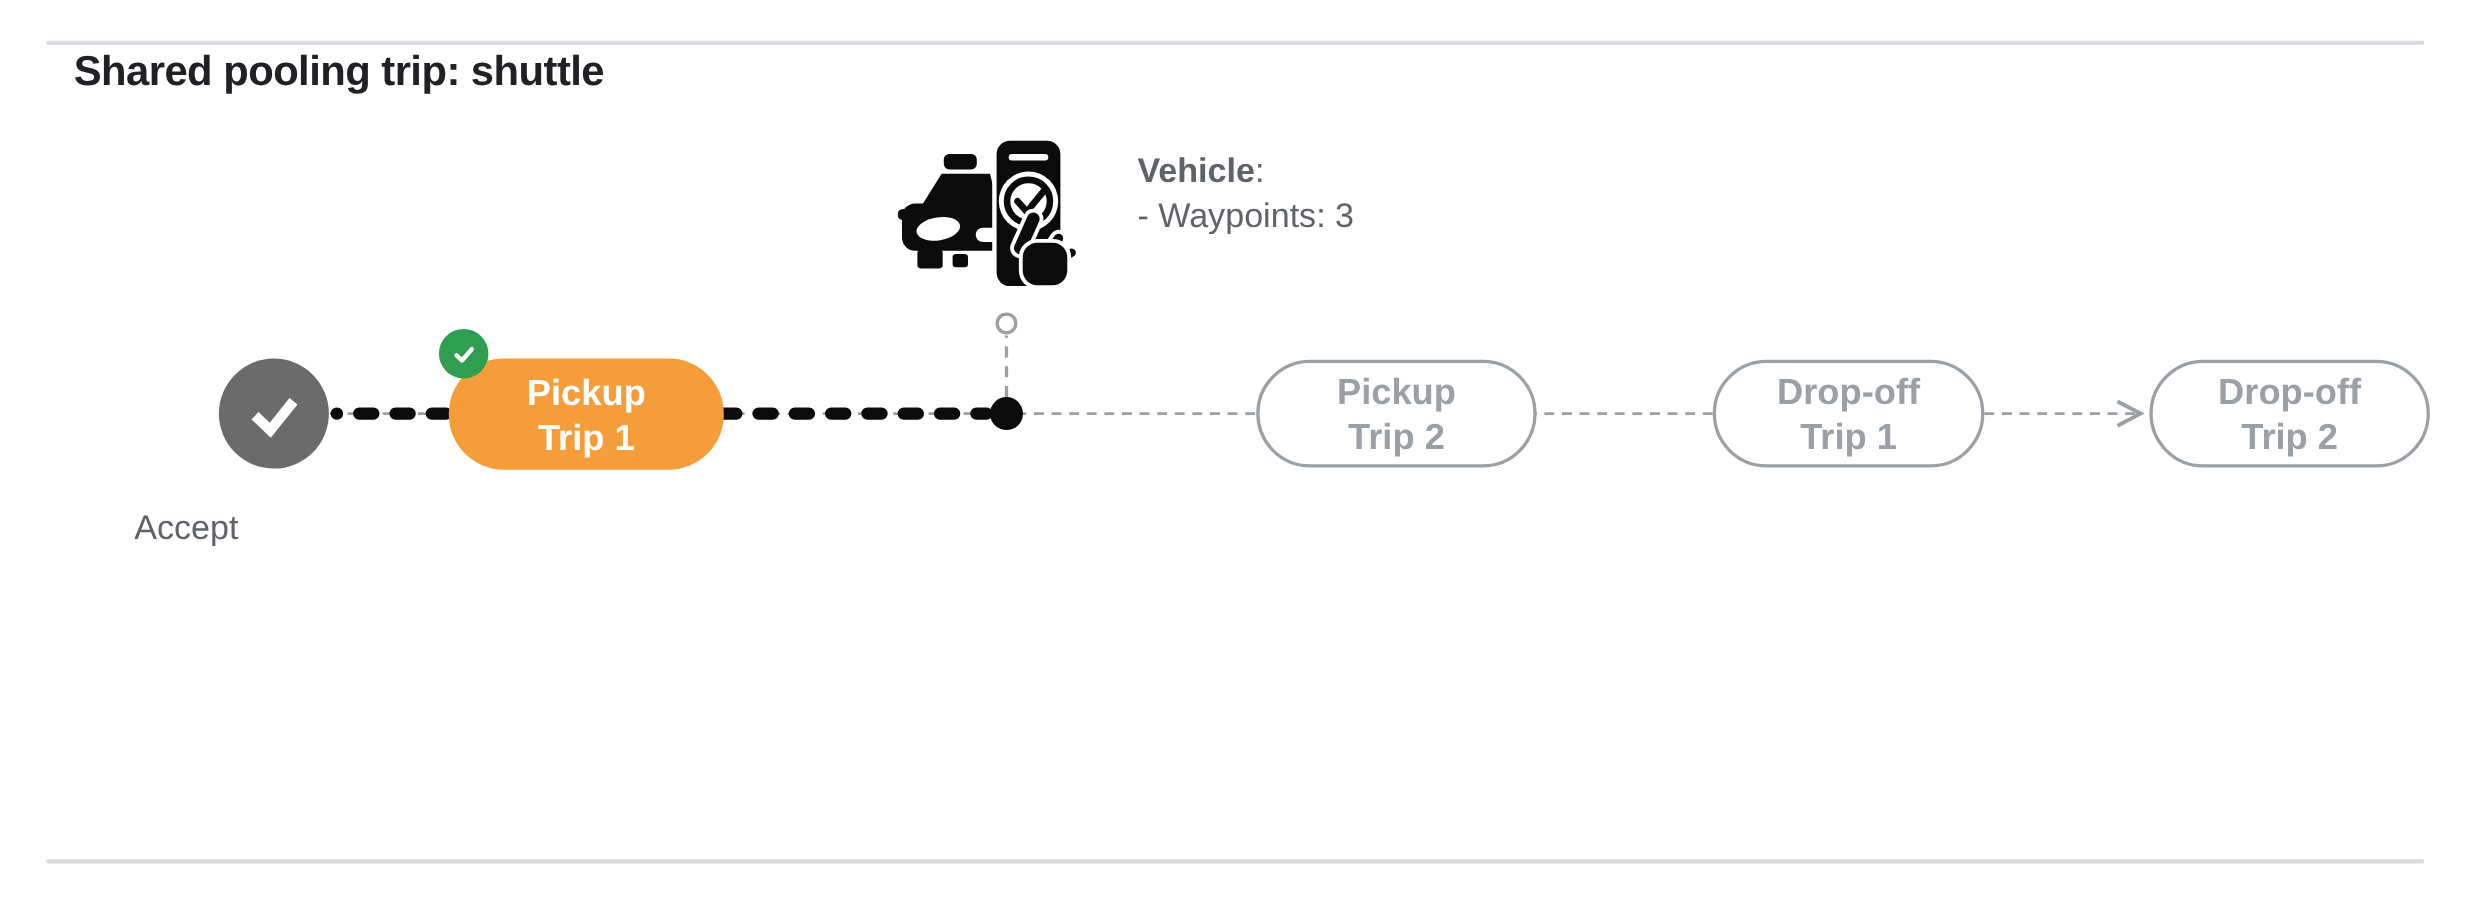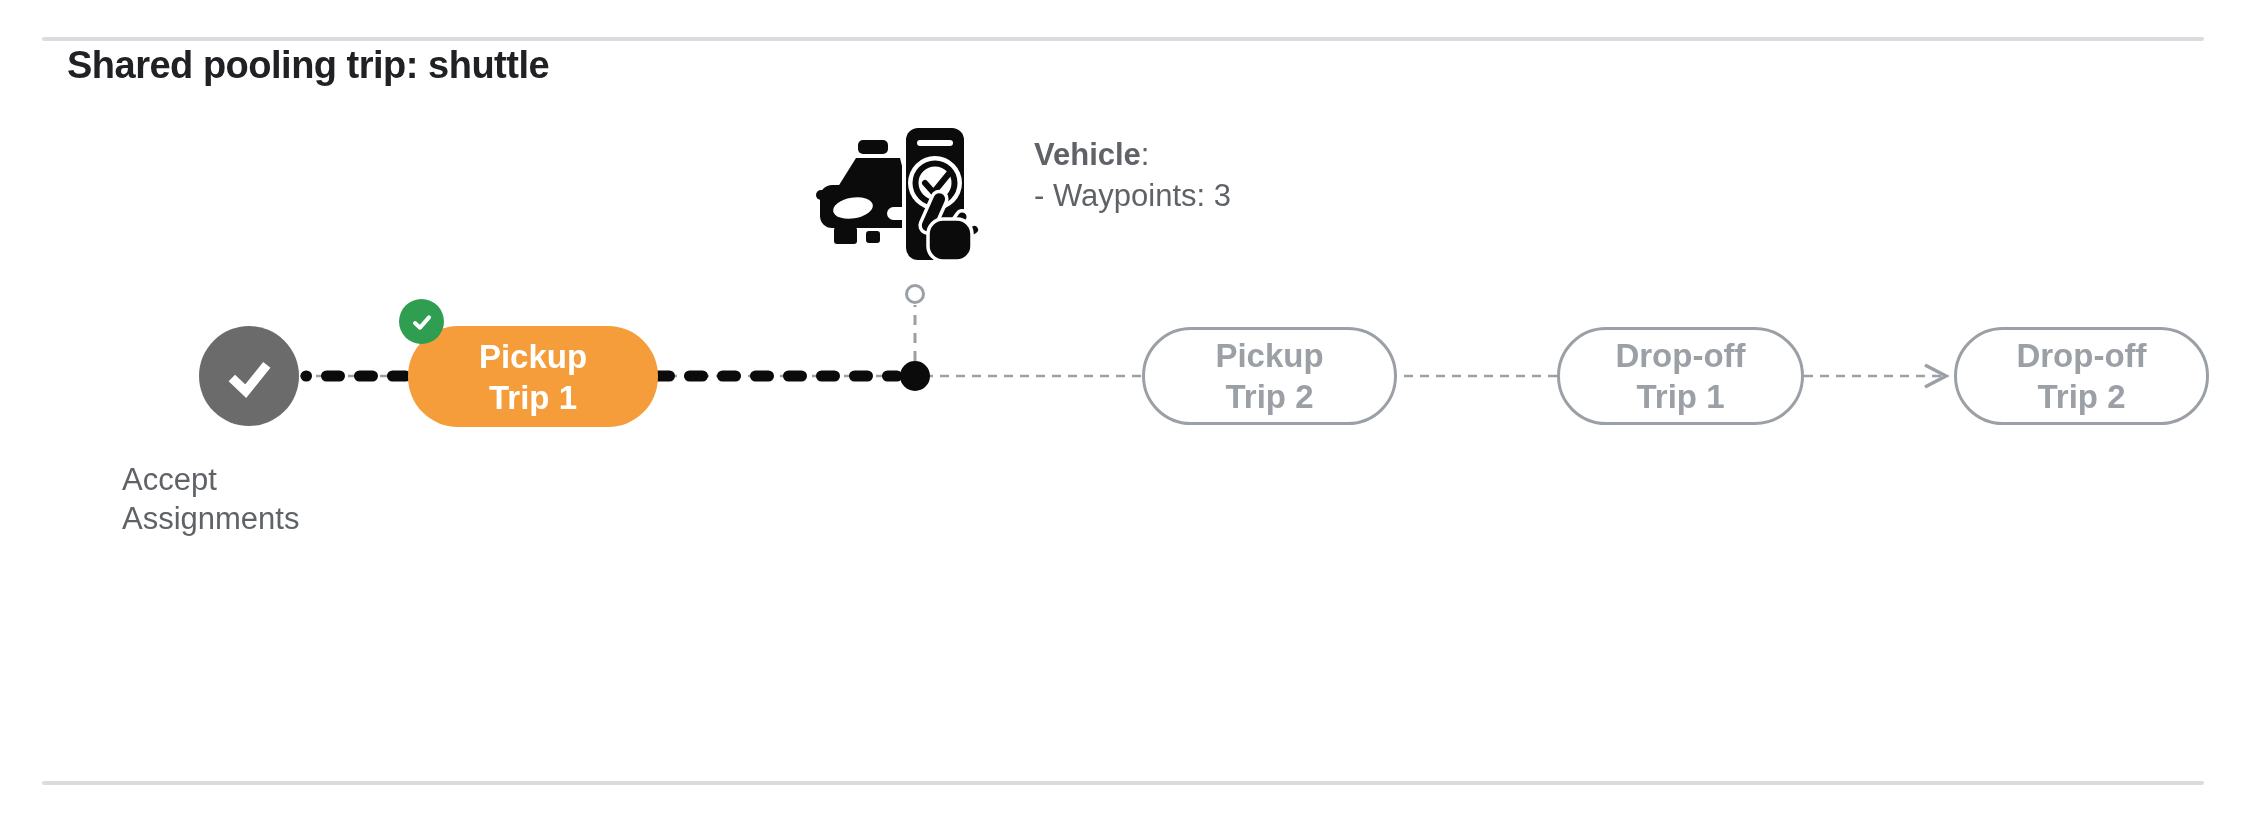--- a/index.html
+++ b/index.html
@@ -66,21 +66,20 @@
     <circle class="open-node" cx="915" cy="294" r="8.5"></circle>
   </svg>
 
   <div class="node-circle">
     <svg width="66" height="66" viewBox="0 0 100 100">
       <path d="M24,53 L45,73 L77,33" stroke="#fff" stroke-width="14" fill="none"></path>
     </svg>
   </div>
   <div class="node-label">
     <div>Accept</div>
-    <div>Assignments</div>
   </div>
 
   <div class="pill current">
     <span>Pickup</span>
     <span>Trip 1</span>
   </div>
   <div class="badge">
     <svg width="30" height="30" viewBox="0 0 45 45">
       <path d="M12,24 L19.5,31 L33,15.5" stroke="#fff" stroke-width="6" fill="none" stroke-linecap="round" stroke-linejoin="round"></path>
     </svg>

